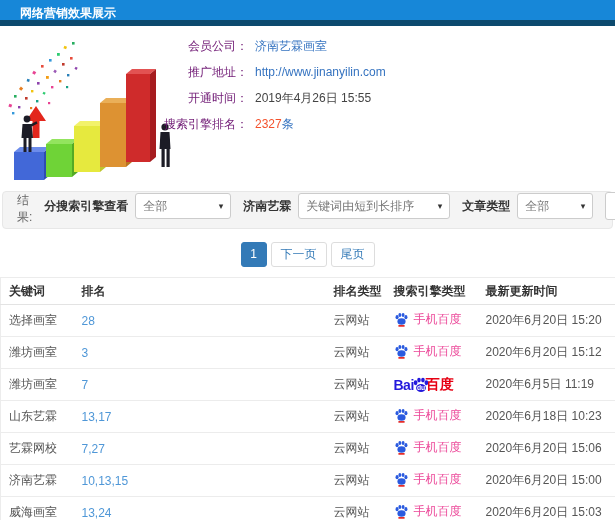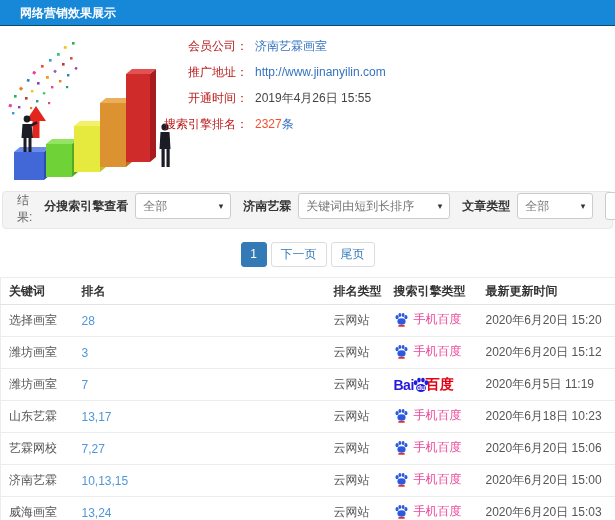--- a/index.html
+++ b/index.html
@@ -3,29 +3,29 @@
 <meta charset="utf-8">
 <style>
   html,body{margin:0;padding:0;}
   body{
     width:615px;height:520px;overflow:hidden;background:#fff;
     font-family:"Liberation Sans",sans-serif;font-size:12px;color:#333;
     position:relative;
   }
   
   .titlebar{
-    height:26px;line-height:26px;background:#1787d8;border-bottom:1px solid #0c4a6e;
+    height:26px;line-height:26px;background:#1787d8;border-bottom:6px solid #0c4a6e;
     color:#fff;font-weight:bold;padding:0 20px;font-size:12px;box-sizing:border-box;
   }
   
   .top-section{position:relative;height:165px;}
   .illustration{position:absolute;left:0;top:6px;width:182px;height:156px;}
   .info-form{position:absolute;left:0;top:13px;width:100%;}
   .info-row{display:flex;align-items:center;height:14px;margin-bottom:12px;}
-  .info-label{width:248px;text-align:right;color:#b91c1c;flex:0 0 248px;}
+  .info-label{width:248px;text-align:right;color:#701a75;flex:0 0 248px;}
   .info-value{margin-left:7px;color:#444;}
   .info-value a,.lnk{color:#3573c0;text-decoration:none;cursor:pointer;}
   .hl-num{color:#f4512c;}
   .hl-unit{color:#3573c0;}
   
   .filter-bar{
     height:38px;background:#f4f4f4;border:1px solid #e7e7e7;border-radius:4px;
     margin:0 2px;display:flex;align-items:flex-start;padding:0 14px;box-sizing:border-box;
   }
   .result-label{color:#666;}

